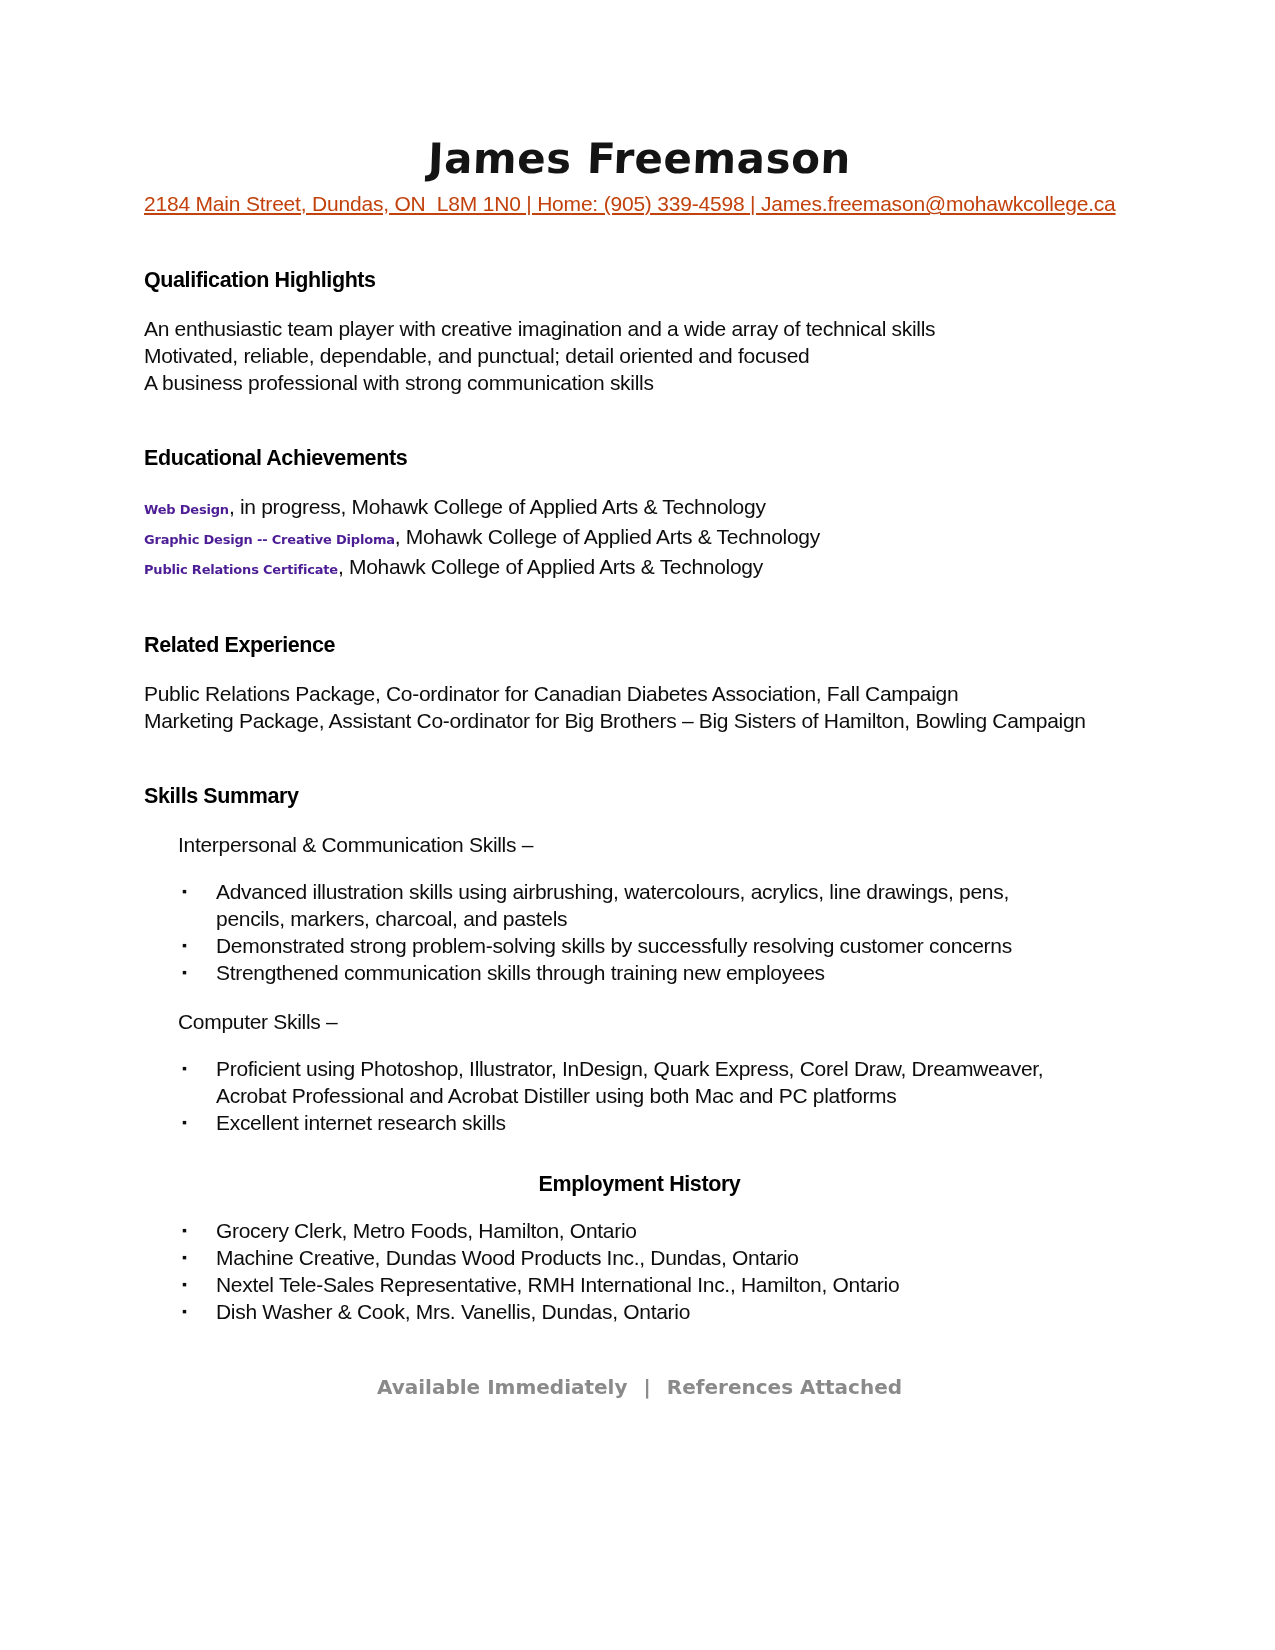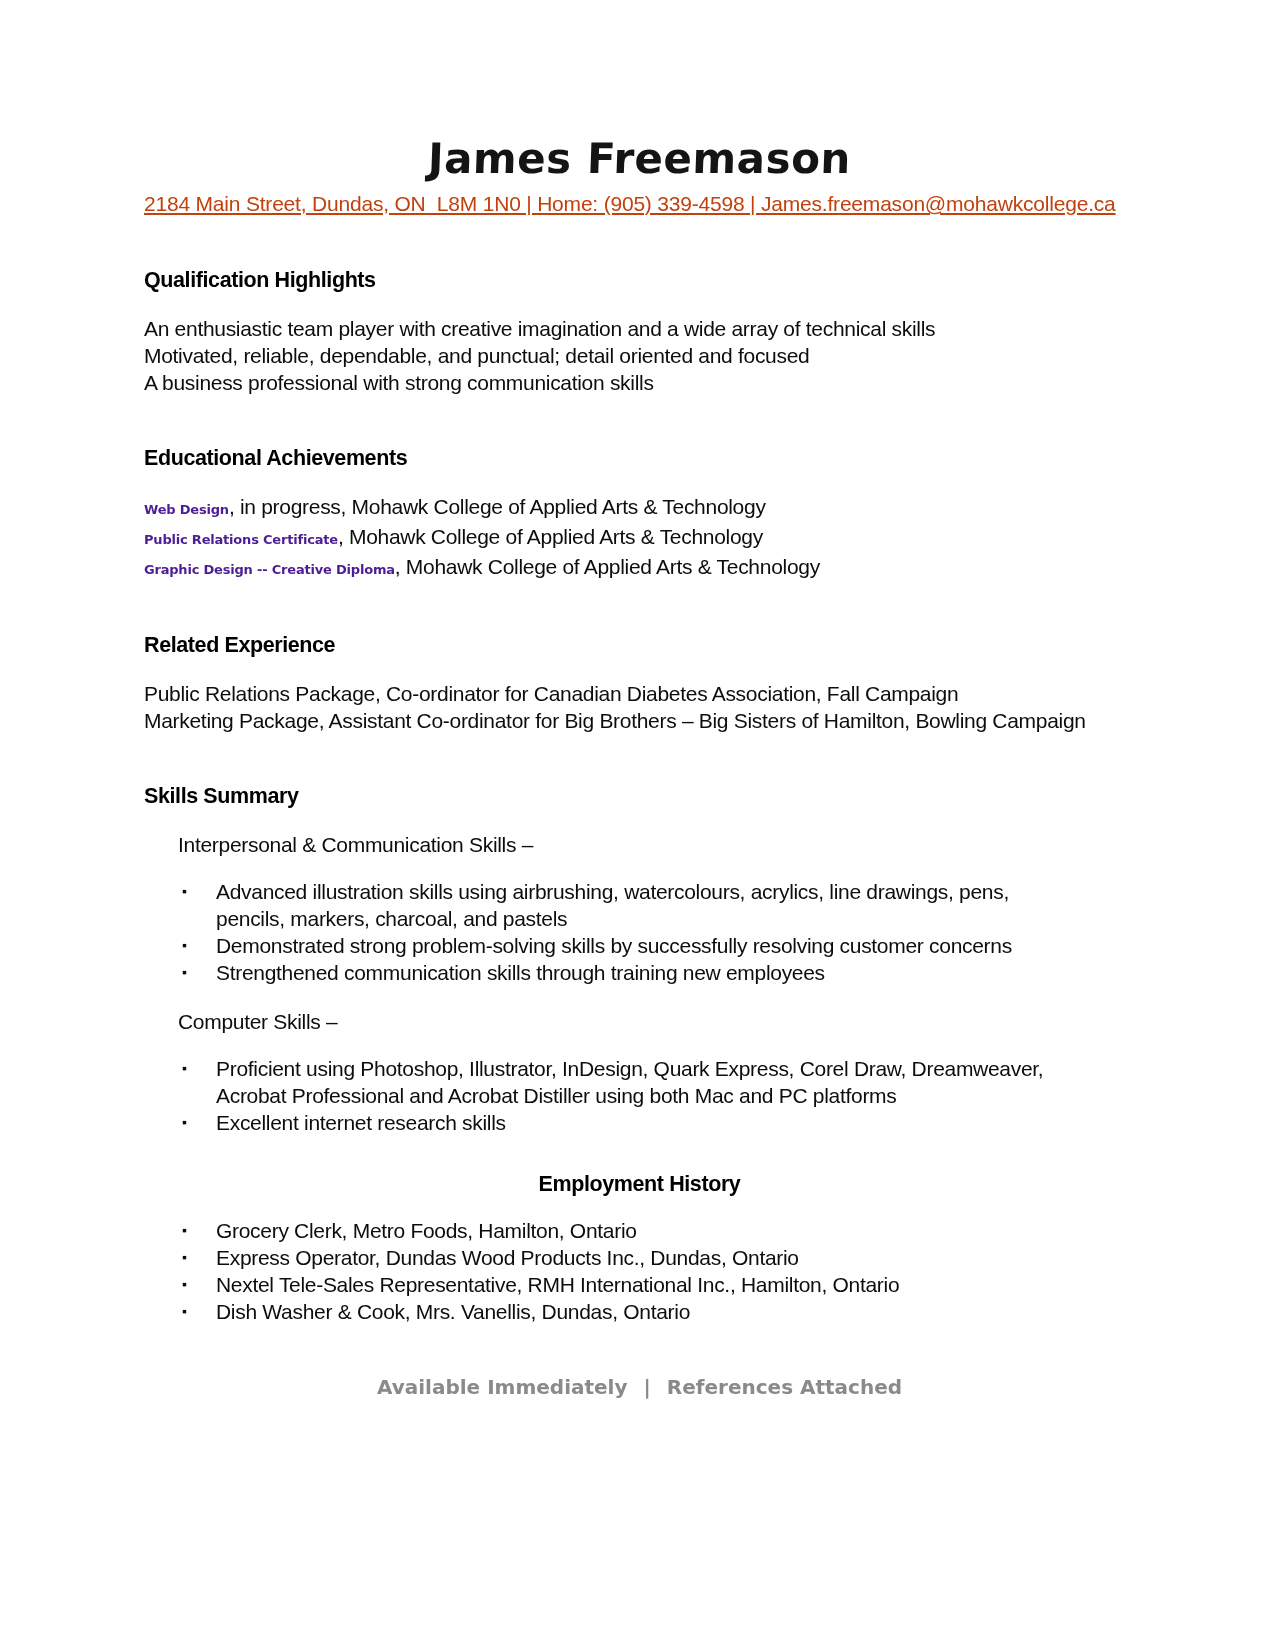--- a/index.html
+++ b/index.html
@@ -119,22 +119,22 @@
   <div class="heading qualification">Qualification Highlights</div>
   <div class="lines">
     <div class="line">An enthusiastic team player with creative imagination and a wide array of technical skills</div>
     <div class="line">Motivated, reliable, dependable, and punctual; detail oriented and focused</div>
     <div class="line">A business professional with strong communication skills</div>
   </div>
 
   <div class="heading">Educational Achievements</div>
   <div class="lines">
     <div class="line"><span class="lead">Web Design</span><span>, in progress, Mohawk College of Applied Arts &amp; Technology</span></div>
+    <div class="line"><span class="lead">Graphic Design -- Creative Diploma</span><span>, Mohawk College of Applied Arts &amp; Technology</span></div>
     <div class="line"><span class="lead">Public Relations Certificate</span><span>, Mohawk College of Applied Arts &amp; Technology</span></div>
-    <div class="line"><span class="lead">Graphic Design -- Creative Diploma</span><span>, Mohawk College of Applied Arts &amp; Technology</span></div>
   </div>
 
   <div class="heading">Related Experience</div>
   <div class="lines">
     <div class="line">Public Relations Package, Co-ordinator for Canadian Diabetes Association, Fall Campaign</div>
     <div class="line">Marketing Package, Assistant Co-ordinator for Big Brothers – Big Sisters of Hamilton, Bowling Campaign</div>
   </div>
 
   <div class="heading">Skills Summary</div>
 
@@ -147,21 +147,21 @@
 
   <div class="sub-label">Computer Skills –</div>
   <ul class="bullets">
     <li>Proficient using Photoshop, Illustrator, InDesign, Quark Express, Corel Draw, Dreamweaver, Acrobat Professional and Acrobat Distiller using both Mac and PC platforms</li>
     <li>Excellent internet research skills</li>
   </ul>
 
   <div class="heading employment">Employment History</div>
   <ul class="bullets">
     <li>Grocery Clerk, Metro Foods, Hamilton, Ontario</li>
-    <li>Express Operator, Dundas Wood Products Inc., Dundas, Ontario</li>
+    <li>Machine Creative, Dundas Wood Products Inc., Dundas, Ontario</li>
     <li>Nextel Tele-Sales Representative, RMH International Inc., Hamilton, Ontario</li>
     <li>Dish Washer &amp; Cook, Mrs. Vanellis, Dundas, Ontario</li>
   </ul>
 
   <div class="availability">
     <span>Available Immediately</span><span class="sep">|</span><span>References Attached</span>
   </div>
 
 </div>
 

